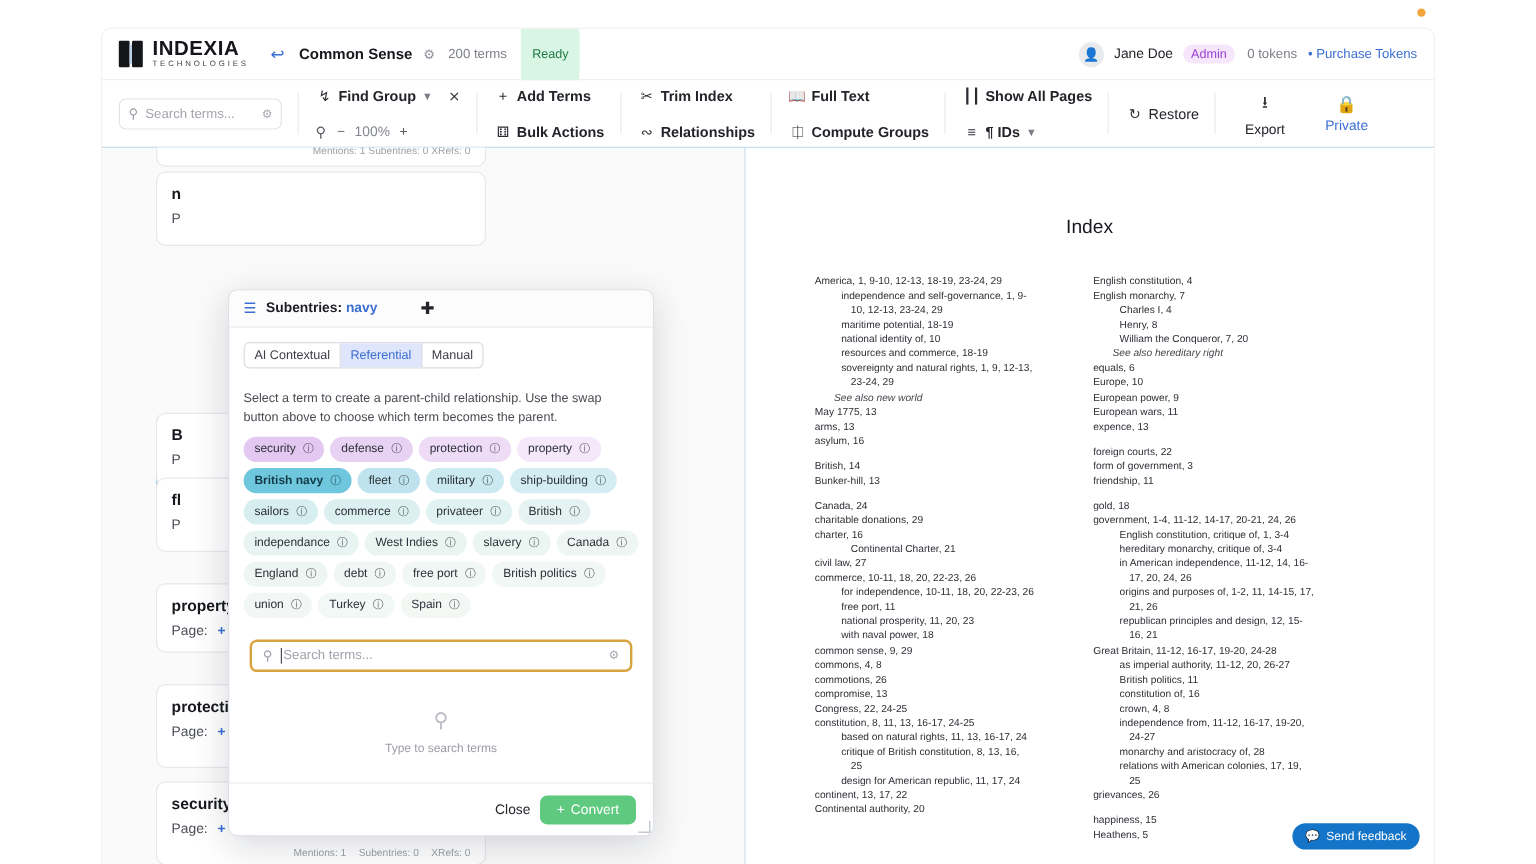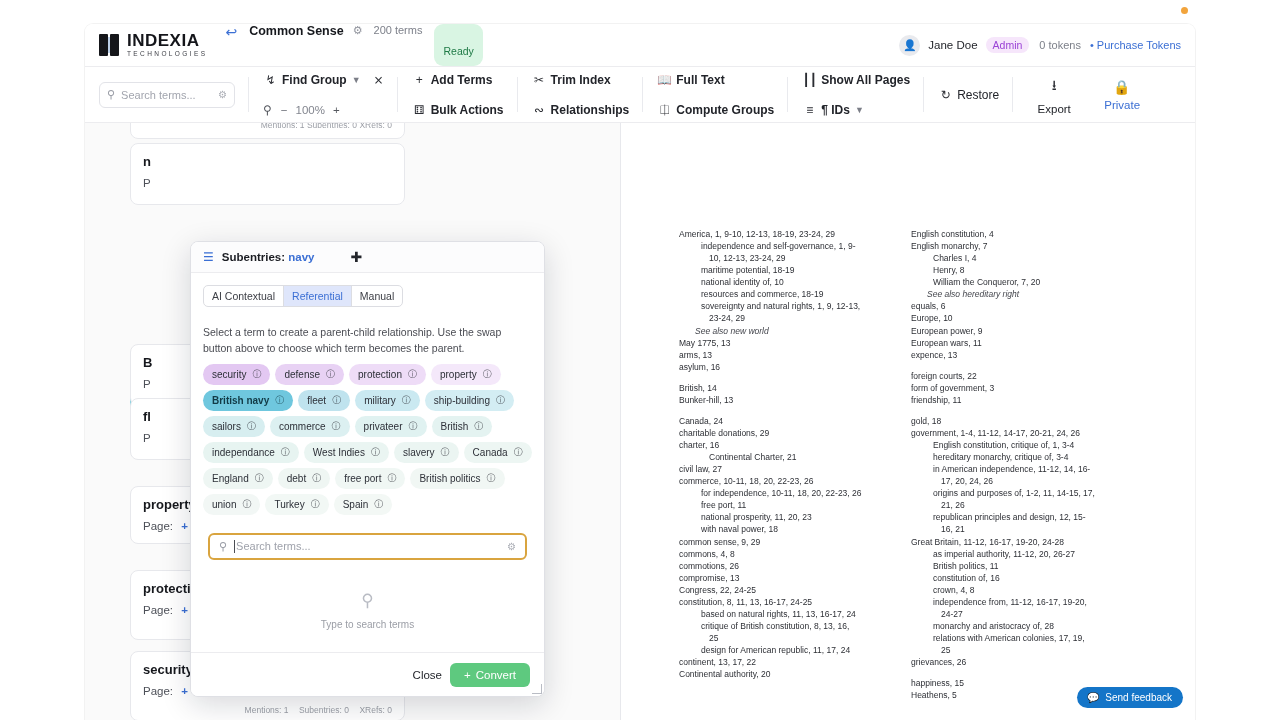--- a/index.html
+++ b/index.html
@@ -28,21 +28,21 @@
     background: #ffffff;
     border-radius: 8px 8px 0 0;
     overflow: hidden;
     box-shadow: 0 0 0 1px rgba(0,0,0,0.05);
   }
 
   
   .hdr {
     position: relative; height: 43px; width: 100%;
     border-bottom: 1px solid #ececef;
-    display: flex; background: #fff;
+    display: flex; align-items: center; background: #fff;
   }
   .logo-wrap { display: flex; align-items: center; margin-left: 14px; }
   .logo-mark { width: 21px; height: 22px; position: relative; }
   .logo-mark .bk { position: absolute; top: 0; width: 9px; height: 22px; background: #15161a; border-radius: 1px;}
   .logo-mark .bk.l { left: 0; }
   .logo-mark .bk.r { left: 11px; }
   .logo-mark .pen { position: absolute; left: 9px; top: 3px; width: 3px; height: 16px; background: #bcd0e8; }
   .logo-txt { margin-left: 7px; line-height: 1; }
   .logo-name { font-size: 17px; font-weight: bold; letter-spacing: 0.5px; color: #14151a; }
   .logo-sub { font-size: 6.5px; letter-spacing: 2.4px; color: #3b3d44; margin-top: 2px; }
@@ -584,20 +584,21 @@
               <span>Convert</span>
             </div>
           </div>
           <div class="m-resize"></div>
         </div>
       </div>
 
       <div class="pane-div"></div>
 
       <div class="pane-right">
+        <div class="idx-title">Index</div>
         <div class="idx-cols">
           <div class="idx-col" id="idx-col-1">
               <div class="idx-e">America, 1, 9-10, 12-13, 18-19, 23-24, 29</div>
               <div class="idx-e idx-sub">independence and self-governance, 1, 9-</div>
               <div class="idx-e idx-sub cont">10, 12-13, 23-24, 29</div>
               <div class="idx-e idx-sub">maritime potential, 18-19</div>
               <div class="idx-e idx-sub">national identity of, 10</div>
               <div class="idx-e idx-sub">resources and commerce, 18-19</div>
               <div class="idx-e idx-sub">sovereignty and natural rights, 1, 9, 12-13,</div>
               <div class="idx-e idx-sub cont">23-24, 29</div>

